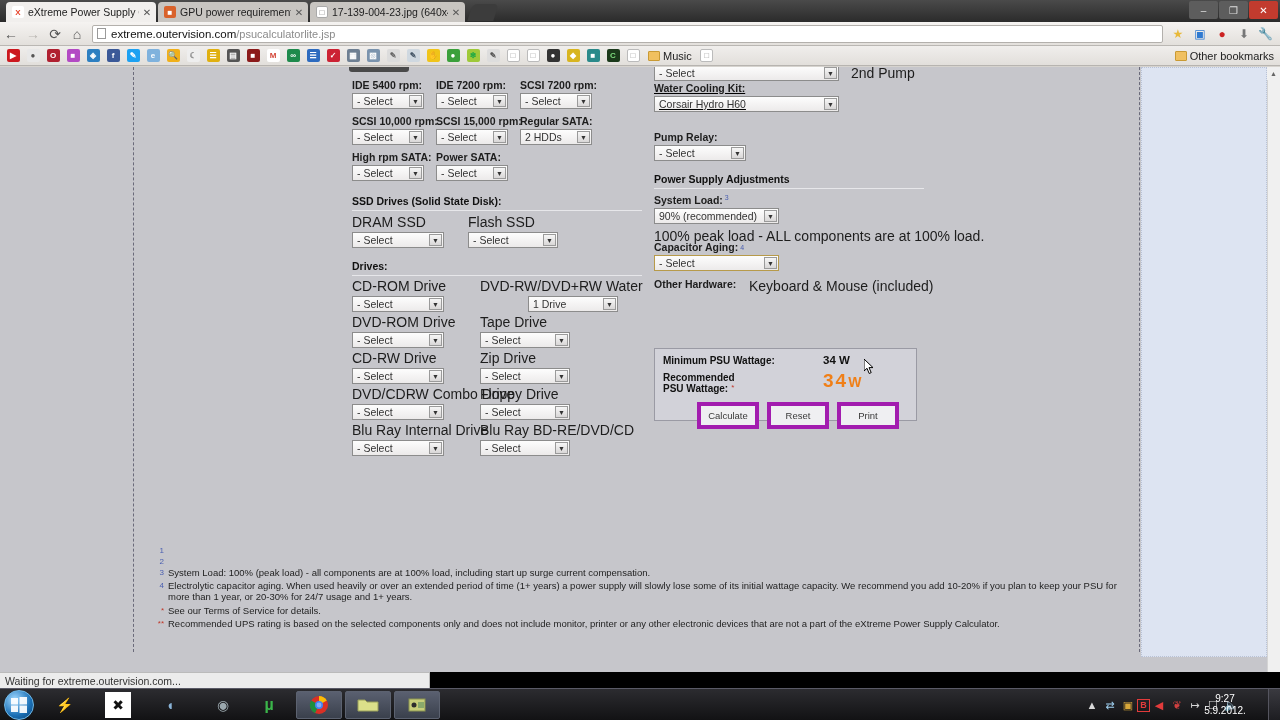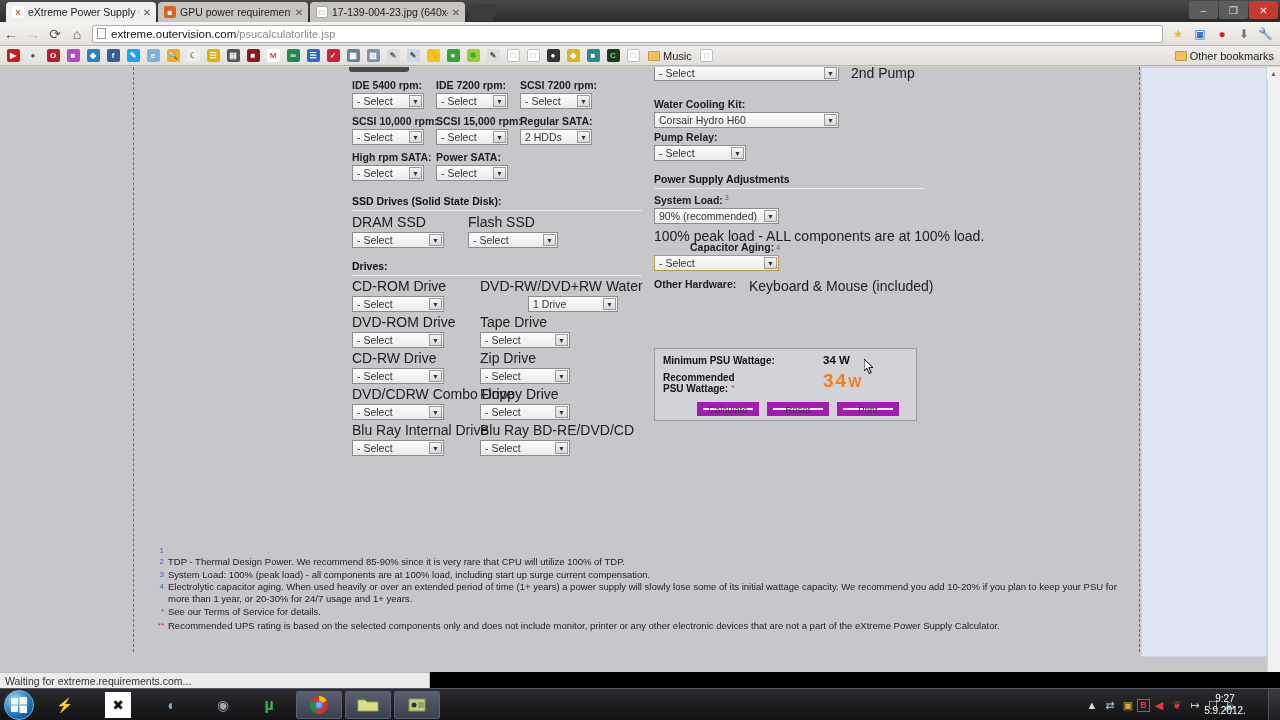--- a/index.html
+++ b/index.html
@@ -90,21 +90,21 @@
   .sechead { font-weight:bold; font-size:10.5px; color:#111; }
   .hr { height:1px; background:#e7e7ea; }
 
   
   #resbox { position:absolute; left:520px; top:281px; width:263px; height:73px;
             background:#d2d2d9; border:1px solid #9a9aa4; }
   .res-lbl { font-weight:bold; font-size:10px; color:#111; }
   .res-val { font-weight:bold; font-size:11.5px; color:#111; }
   .bigw { color:#f07f17; font-weight:bold; font-size:19px; letter-spacing:2px; line-height:1; }
   .bigw small { font-size:14px; }
-  .btn { height:14px; background:#efeff2; border:6px solid #a21caf; font-size:9.5px;
+  .btn { height:27px; background:#efeff2; border:4px solid #a21caf; font-size:9.5px;
          color:#3a3a3a; display:flex; align-items:center; justify-content:center; }
 
   
   #notes { position:absolute; left:20px; top:478px; width:980px; }
   .note { display:flex; margin-bottom:1px; }
   .note .sup { width:14px; flex:0 0 14px; color:#4a5fb0; font-size:8px; text-align:right;
                padding-right:4px; padding-top:1px;}
   .note .sup.red { color:#c0392b; }
   .note .txt { font-size:9.5px; color:#1e1e1e; line-height:11.5px; }
 
@@ -562,21 +562,21 @@
       <div class="col" id="colR">
 
         <div style="position:absolute;left:0;top:-2px;display:flex;align-items:center;">
           <div class="sel" style="width:185px;">
             <span>- Select</span>
             <span class="arrow">▼</span>
           </div>
           <div class="fl-n" style="margin-left:12px;">2nd Pump</div>
         </div>
 
-        <div style="position:absolute;left:0;top:31px;">
+        <div style="position:absolute;left:0;top:15px;text-decoration:underline;">
           <div class="fl">Water Cooling Kit:</div>
           <div class="sel" style="width:185px;margin-top:2px;">
             <span>Corsair Hydro H60</span>
             <span class="arrow">▼</span>
           </div>
         </div>
 
         <div style="position:absolute;left:0;top:64px;">
           <div class="fl">Pump Relay:</div>
           <div class="sel" style="width:92px;margin-top:2px;">
@@ -596,21 +596,21 @@
             <span style="font-size:7px;color:#4a5fb0;margin-left:2px;">3</span>
           </div>
           <div class="sel" style="width:125px;margin-top:2px;">
             <span>90% (recommended)</span>
             <span class="arrow">▼</span>
           </div>
           <div class="fl-n" style="margin-top:4px;">100% peak load - ALL components are at 100% load.</div>
         </div>
 
         <div style="position:absolute;left:0;top:174px;">
-          <div style="display:flex;align-items:center;margin-left:36px;">
+          <div style="display:flex;align-items:center;">
             <span class="fl">Capacitor Aging:</span>
             <span style="font-size:7px;color:#4a5fb0;margin-left:2px;">4</span>
           </div>
           <div class="sel gold" style="width:125px;margin-top:2px;">
             <span>- Select</span>
             <span class="arrow">▼</span>
           </div>
         </div>
 
         <div style="position:absolute;left:0;top:211px;display:flex;">
@@ -638,21 +638,20 @@
           <div class="btn" style="width:62px;">Print</div>
         </div>
       </div>
 
       <div id="notes">
         <div class="note">
           <span class="sup">1</span>
         </div>
         <div class="note">
           <span class="sup">2</span>
-          <span class="txt">TDP - Thermal Design Power. We recommend 85-90% since it is very rare that CPU will utilize 100% of TDP.</span>
         </div>
         <div class="note">
           <span class="sup">3</span>
           <span class="txt">System Load: 100% (peak load) - all components are at 100% load, including start up surge current compensation.</span>
         </div>
         <div class="note">
           <span class="sup">4</span>
           <span class="txt" style="width:965px;">Electrolytic capacitor aging. When used heavily or over an extended period of time (1+ years) a power supply will slowly lose some of its initial wattage capacity. We recommend you add 10-20% if you plan to keep your PSU for more than 1 year, or 20-30% for 24/7 usage and 1+ years.</span>
         </div>
         <div class="note" style="margin-top:2px;">
@@ -672,21 +671,21 @@
     </div>
 
     <div id="cursor">
       <svg width="11" height="16" viewBox="0 0 11 16">
           <polygon points="0,0 0,12 3,9.3 5.2,14.5 7.2,13.6 5,8.6 9,8.6" fill="#fff" stroke="#000" stroke-width="1"></polygon>
         </svg>
     </div>
   </div>
 
   <div id="status">
-    <span>Waiting for extreme.requirements.com...</span>
+    <span>Waiting for extreme.outervision.com...</span>
   </div>
 </div>
 
 <div id="taskbar">
   <div id="startorb">
     <svg width="16" height="16" viewBox="0 0 16 16">
         <rect x="0" y="1" width="7" height="6.5" fill="#fff" opacity="0.92"></rect>
         <rect x="8.5" y="0" width="7.5" height="7.5" fill="#fff" opacity="0.92"></rect>
         <rect x="0" y="8.5" width="7" height="6.5" fill="#fff" opacity="0.92"></rect>
         <rect x="8.5" y="8.5" width="7.5" height="7.5" fill="#fff" opacity="0.92"></rect>

